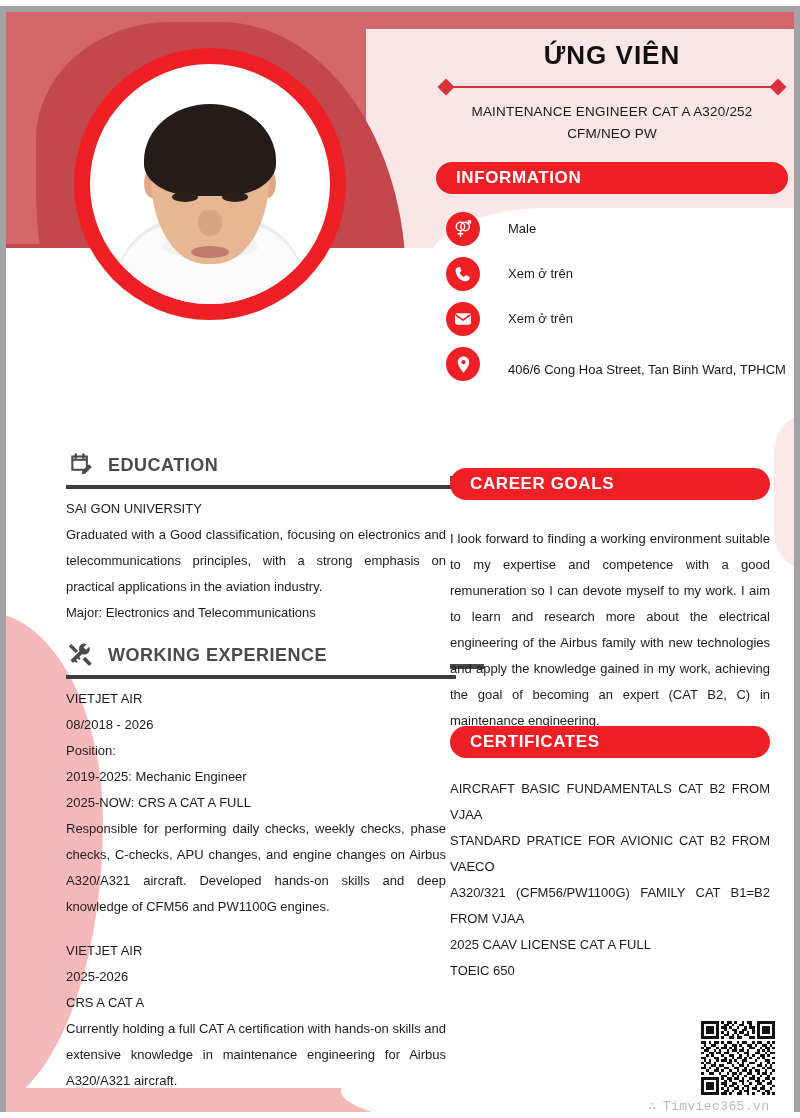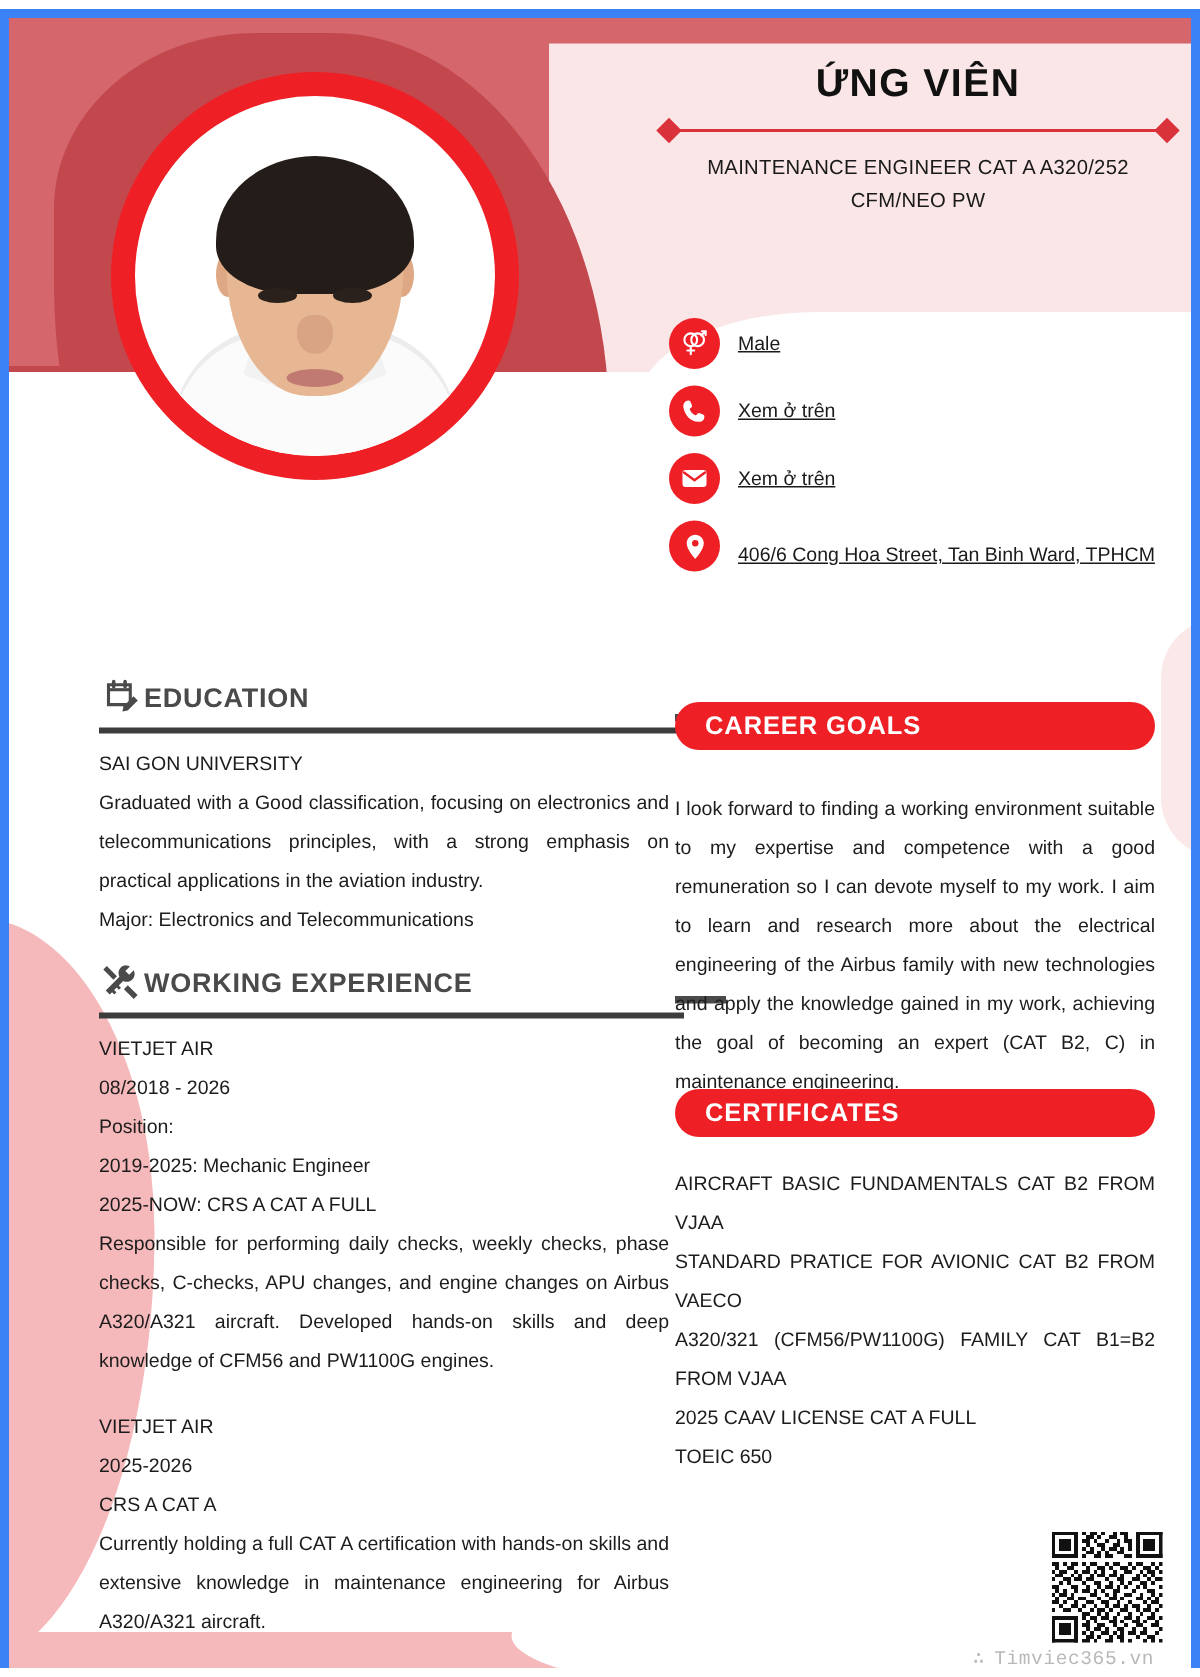--- a/index.html
+++ b/index.html
@@ -8,21 +8,21 @@
     font-family:"Liberation Sans", sans-serif;
     background:#ffffff;
     position:relative;
     overflow:hidden;
   }
 
   
   #page {
     position:absolute; inset:0;
     width:800px; height:1118px;
-    background:#3b82f6;
+    background:#a3a3a3;
     overflow:hidden;
     border-top:6px solid #ffffff;
     border-bottom:6px solid #ffffff;
   }
   #canvas {
     position:absolute;
     left:6px; top:6px;
     width:788px; height:1106px;
     background:#ffffff;
     overflow:hidden;
@@ -174,28 +174,28 @@
 
   
   #info-list { position:absolute; left:440px; top:200px; width:348px; }
   .info-row { display:flex; align-items:flex-start; margin-bottom:11px; }
   .info-ico {
     flex:0 0 34px; width:34px; height:34px; border-radius:50%;
     background:#EE2026; display:flex; align-items:center; justify-content:center;
   }
   .info-ico svg { display:block; }
   .info-txt {
-    margin-left:12px; font-size:13px; color:#1a1a1a; line-height:26px;
-    padding-top:4px; max-width:286px;text-decoration:underline;
+    margin-left:28px; font-size:13px; color:#1a1a1a; line-height:26px;
+    padding-top:4px; max-width:286px;
   }
   .info-row.addr .info-txt { line-height:26px; padding-top:10px; }
 
   
   .lsec { position:absolute; width:390px; }
-  .lsec .head { display:flex; align-items:center; height:34px; }
+  .lsec .head { display:flex; align-items:center; gap:12px; height:34px; }
   .lsec .head .ico { width:30px; height:30px; display:flex; align-items:center; justify-content:center; }
   .lsec .head .ttl { font-size:18px; font-weight:bold; color:#4A4A4A; letter-spacing:.5px; }
   .lsec .rule { height:4px; background:#3C3C3C; margin-top:3px; }
   #sec-education { left:60px; top:436px; }
   #sec-work      { left:60px; top:626px; }
 
   
   .body-txt { font-size:13px; color:#1c1c1c; line-height:26px; }
   .just { text-align:justify; }
   .bold { font-weight:normal; }
@@ -264,20 +264,23 @@
         <div class="dia l"></div>
         <div class="line"></div>
         <div class="dia r"></div>
       </div>
       <div id="cand-title">
         <div>MAINTENANCE ENGINEER CAT A A320/252</div>
         <div>CFM/NEO PW</div>
       </div>
     </div>
 
+    <div class="pill" id="pill-information">
+      <span>INFORMATION</span>
+    </div>
 
     <div id="info-list">
 
       <div class="info-row">
         <div class="info-ico">
           <svg width="20" height="20" viewBox="0 0 24 24">
             <circle cx="9" cy="9" r="5.1" fill="none" stroke="#fff" stroke-width="1.7"></circle>
             <circle cx="14.5" cy="9" r="5.1" fill="none" stroke="#fff" stroke-width="1.7"></circle>
             <path d="M9 14.2v6.4M6.3 17.6h5.4" stroke="#fff" stroke-width="1.7" fill="none" stroke-linecap="round"></path>
             <path d="M17.4 5.6l3.4-3.4M17.9 2.2h3v3" stroke="#fff" stroke-width="1.7" fill="none" stroke-linecap="round"></path>

